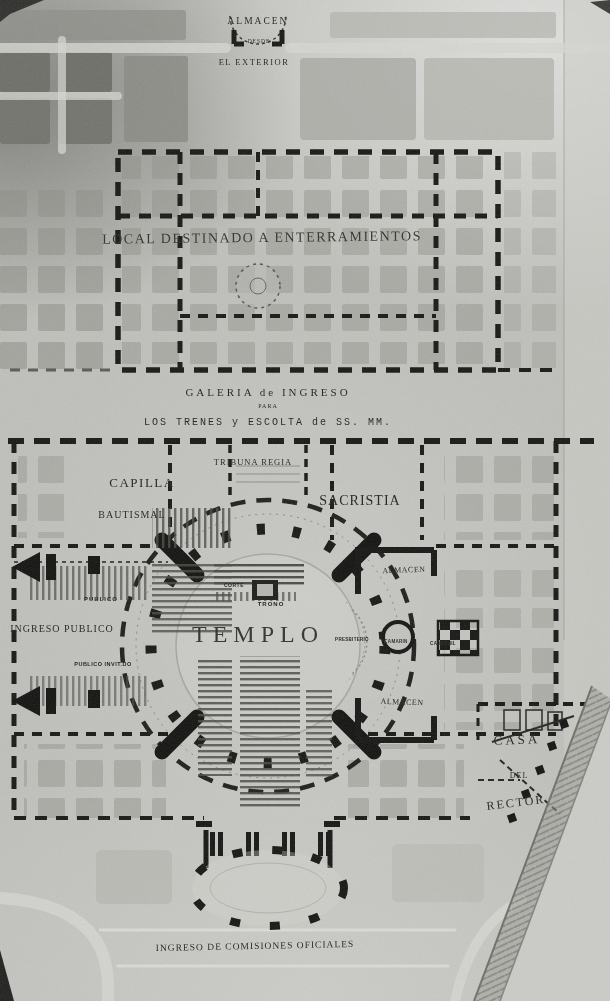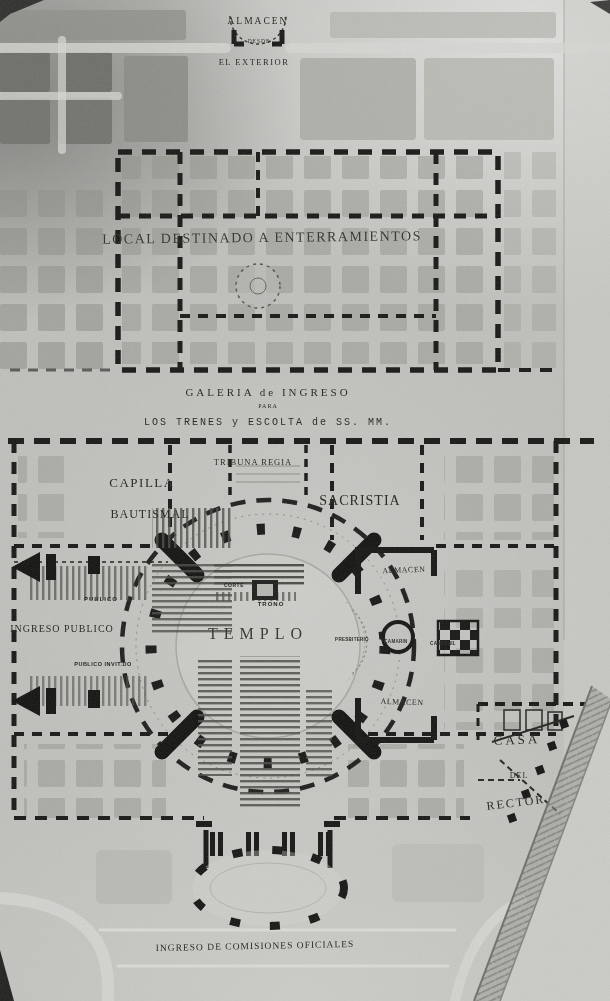--- a/index.html
+++ b/index.html
@@ -231,30 +231,30 @@
   <div class="lbl" style="left:254px;top:62px;font-size:8.5px;letter-spacing:1.5px;">EL EXTERIOR</div>
 
   <div class="lbl engraved" style="left:262px;top:238px;font-size:14px;letter-spacing:1.5px;transform:translate(-50%,-50%) rotate(-0.6deg);">LOCAL DESTINADO A ENTERRAMIENTOS</div>
 
   <div class="lbl" style="left:268px;top:392px;font-size:11px;letter-spacing:3px;text-align:center;">GALERIA de INGRESO</div>
   <div class="lbl" style="left:268px;top:406px;font-size:6px;letter-spacing:1px;">PARA</div>
   <div class="lbl" style="left:268px;top:422px;font-size:10px;letter-spacing:2px;font-family:Liberation Mono, monospace;">LOS TRENES y ESCOLTA de SS. MM.</div>
 
   <div class="lbl" style="left:253px;top:462px;font-size:8.5px;letter-spacing:1px;">TRIBUNA REGIA</div>
   <div class="lbl" style="left:142px;top:483px;font-size:13px;letter-spacing:1.5px;">CAPILLA</div>
-  <div class="lbl" style="left:150px;top:514px;font-size:12px;letter-spacing:1px;">BAUTISMAL</div>
+  <div class="lbl" style="left:132px;top:514px;font-size:10px;letter-spacing:1px;">BAUTISMAL</div>
   <div class="lbl" style="left:360px;top:501px;font-size:14px;letter-spacing:1px;">SACRISTIA</div>
 
   <div class="lbl sm" style="left:101px;top:599px;font-size:6px;letter-spacing:1px;">PUBLICO</div>
   <div class="lbl" style="left:62px;top:628px;font-size:10px;letter-spacing:1px;">INGRESO PUBLICO</div>
   <div class="lbl sm" style="left:103px;top:664px;font-size:5.5px;letter-spacing:0.5px;">PUBLICO INVIT.DO</div>
 
   <div class="lbl sm" style="left:234px;top:585px;font-size:5px;letter-spacing:0.5px;">CORTE</div>
   <div class="lbl sm" style="left:271px;top:604px;font-size:6px;letter-spacing:1px;">TRONO</div>
-  <div class="lbl engraved" style="left:258px;top:634px;font-size:16px;letter-spacing:6px;">TEMPLO</div>
+  <div class="lbl engraved" style="left:258px;top:634px;font-size:24px;letter-spacing:6px;">TEMPLO</div>
 
   <div class="lbl" style="left:404px;top:570px;font-size:8px;letter-spacing:0.5px;transform:translate(-50%,-50%) rotate(-2deg);">ALMACEN</div>
   <div class="lbl sm" style="left:352px;top:639px;font-size:4.5px;letter-spacing:0.3px;">PRESBITERIO</div>
   <div class="lbl sm" style="left:396px;top:641px;font-size:4.5px;letter-spacing:0.3px;color:#30302c;">CAMARIN</div>
   <div class="lbl sm" style="left:443px;top:643px;font-size:4.5px;letter-spacing:0.3px;">CAMPANIL</div>
   <div class="lbl" style="left:402px;top:702px;font-size:8px;letter-spacing:0.5px;transform:translate(-50%,-50%) rotate(2deg);">ALMACEN</div>
 
   <div class="lbl" style="left:517px;top:740px;font-size:13px;letter-spacing:3px;transform:translate(-50%,-50%) rotate(-2deg);">CASA</div>
   <div class="lbl" style="left:513px;top:775px;font-size:8px;letter-spacing:1px;padding-left:12px;">DEL</div>
   <div class="lbl" style="left:516px;top:803px;font-size:12px;letter-spacing:2px;transform:translate(-50%,-50%) rotate(-7deg);">RECTOR</div>

